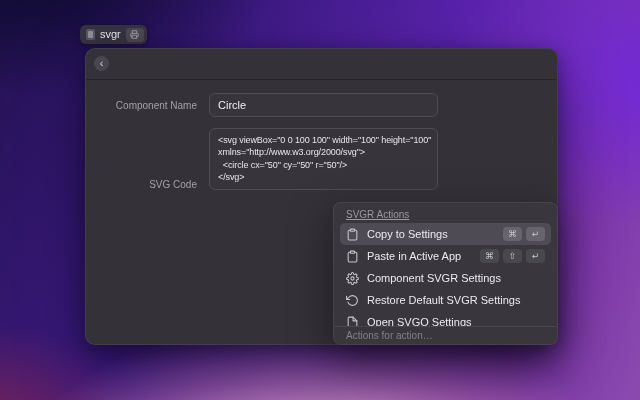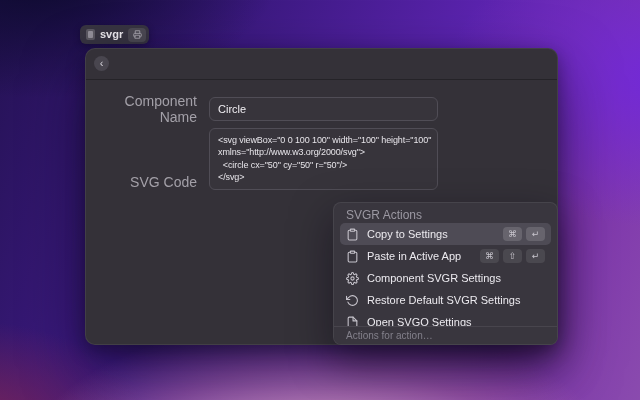--- a/index.html
+++ b/index.html
@@ -11,47 +11,47 @@
       radial-gradient(72% 62% at 50% 120%, #e3acdc 0%, #c287bc 24%, rgba(180,110,170,0.55) 46%, rgba(180,110,170,0) 66%),
       radial-gradient(46% 46% at -4% 108%, #7c2458 0%, rgba(124,36,88,0) 60%),
       radial-gradient(52% 56% at 104% 20%, #7229d8 0%, rgba(114,41,216,0) 66%),
       linear-gradient(115deg, #241253 0%, #3d1a82 32%, #5a23ad 58%, #7e35ad 82%, #8a4bae 100%);}
   
   .tab{position:absolute;left:80px;top:25px;height:19px;display:flex;align-items:center;gap:5px;
     padding:0 3px 0 6px;border-radius:6px;background:rgba(58,55,64,0.92);
     box-shadow:0 2px 6px rgba(10,5,25,0.35);}
   .tab-appicon{width:9px;height:11px;border-radius:2px;background:#5b5862;position:relative;flex:0 0 auto;}
   .tab-appicon::after{content:"";position:absolute;left:2px;top:2px;width:5px;height:7px;border-radius:1px;background:#938f9a;}
-  .tab-title{font-size:11px;font-weight:700;color:#ece9ee;line-height:1;}
+  .tab-title{font-size:11px;font-weight:400;color:#ece9ee;line-height:1;}
   .tab-badge{width:18px;height:14px;border-radius:4px;background:#4c4953;display:flex;align-items:center;justify-content:center;color:#a7a4ad;}
   .tab-badge svg{width:9px;height:9px;}
   
   .window{position:absolute;left:85px;top:48px;width:473px;height:297px;border-radius:10px;
     background:#343138;border:1px solid rgba(255,255,255,0.07);box-sizing:border-box;
     box-shadow:0 25px 60px rgba(10,5,25,0.55), 0 6px 18px rgba(10,5,25,0.4);}
   .win-header{position:relative;height:30px;border-bottom:1px solid rgba(0,0,0,0.28);}
   .back-btn{position:absolute;left:8px;top:7px;width:15px;height:15px;border-radius:50%;border:none;
     background:#49464f;color:#d5d2da;font-size:11px;line-height:13px;padding:0;text-align:center;cursor:pointer;
     font-family:"Liberation Sans","DejaVu Sans",sans-serif;}
   .form{position:relative;}
   .form-row{position:absolute;left:0;display:flex;align-items:center;}
   .row-name{top:13px;}
   .row-code{top:48px;align-items:flex-end;}
-  .form-label{width:111px;text-align:right;font-size:14px;color:#a3a0a8;flex:0 0 auto;}
+  .form-label{width:111px;text-align:right;font-size:10px;color:#a3a0a8;flex:0 0 auto;}
   .row-code .form-label{margin-top:10px;}
   .form-control{margin-left:12px;width:229px;box-sizing:border-box;border:1px solid #504d56;border-radius:6px;
     background:rgba(255,255,255,0.015);}
   .input-name{height:24px;display:flex;align-items:center;padding:0 8px;font-size:11px;color:#f1eff3;}
   .textarea-code{height:62px;padding:5px 4px 5px 8px;font-size:9px;line-height:12.4px;color:#e7e5ea;
     white-space:pre-wrap;word-break:break-word;letter-spacing:-0.1px;overflow:hidden;}
   
   .panel{position:absolute;left:333px;top:202px;width:225px;height:143px;border-radius:8px;box-sizing:border-box;
     background:#39363e;border:1px solid rgba(255,255,255,0.07);
     box-shadow:0 15px 40px rgba(10,5,20,0.5);overflow:hidden;}
-  .panel-title{height:22px;line-height:24px;padding:0 12px;font-size:12px;color:#9b98a2;}
+  .panel-title{height:22px;line-height:24px;padding:0 12px;font-size:10px;color:#9b98a2;text-decoration:underline;}
   .panel-list{position:absolute;left:0;top:20px;right:0;height:106px;overflow:hidden;padding:0 6px;box-sizing:border-box;}
   .arow{height:22px;display:flex;align-items:center;gap:8px;padding:0 6px;border-radius:5px;color:#eceaef;}
   .arow.selected{background:#4e4b55;}
   .aicon{width:13px;height:13px;flex:0 0 auto;color:#c6c3cb;}
   .alabel{font-size:11px;flex:1 1 auto;white-space:nowrap;overflow:hidden;}
   .akeys{display:flex;gap:4px;flex:0 0 auto;}
   .kbd{min-width:15px;height:14px;padding:0 2px;border-radius:4px;background:rgba(255,255,255,0.09);
     display:flex;align-items:center;justify-content:center;font-size:9px;color:#c9c6ce;
     font-family:"DejaVu Sans","Liberation Sans",sans-serif;}
   .arow.selected .kbd{background:rgba(255,255,255,0.14);}

